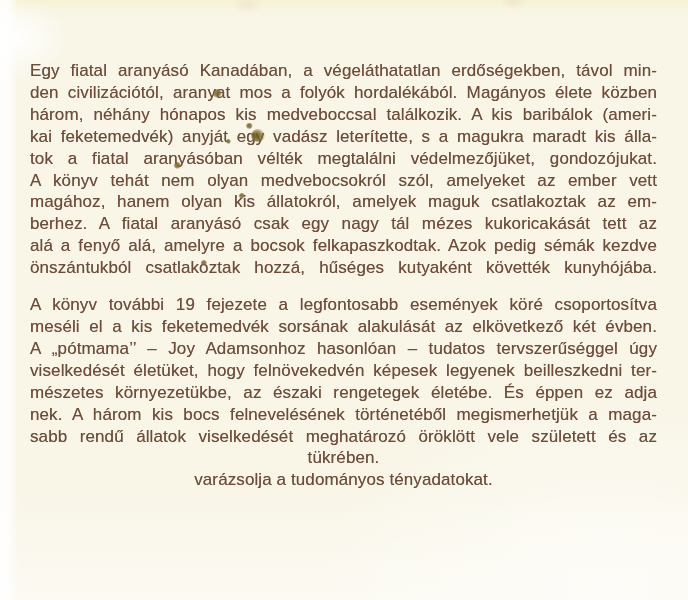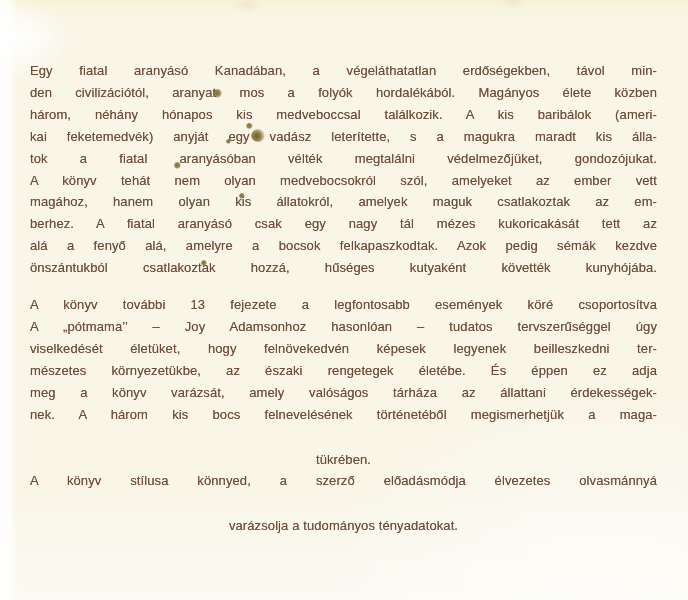--- a/index.html
+++ b/index.html
@@ -21,37 +21,36 @@
       radial-gradient(420px 260px at 88% 96%, rgba(255,255,255,0.55), rgba(255,255,255,0) 70%),
       linear-gradient(180deg, rgba(255,255,255,0) 82%, rgba(255,255,255,0.45) 100%),
       var(--paper, #f9f6e8);
   }
   .text-column {
     position: absolute;
     left: 30px;
     right: 31px;
     top: 60px;
     color: var(--ink, #6f4b3a);
-    font-size: 13px;
+    font-size: 17px;
     line-height: 21.9px;
     letter-spacing: 0.1px;
     text-shadow: 0 0 0.5px rgba(111, 75, 58, 0.65);
   }
   .para { margin: 0; }
   .para + .para.gap { margin-top: 15px; }
   .text-line {
     display: block;
     text-align: justify;
     text-align-last: justify;
     white-space: nowrap;
   }
   .text-line.center {
     text-align: center;
     text-align-last: center;
-    margin-top: 23px;
   }
   .speck {
     position: absolute;
     border-radius: 50%;
     background: radial-gradient(circle at 45% 45%, var(--stain-olive, #7d6a2d) 0%, rgba(125,106,45,0.75) 45%, rgba(125,106,45,0) 75%);
     pointer-events: none;
   }
   .speck.big {
     background:
       radial-gradient(circle at 40% 55%, rgba(104,86,30,0.95) 0%, rgba(125,106,45,0.8) 40%, rgba(140,120,60,0.35) 65%, rgba(140,120,60,0) 80%);
@@ -78,31 +77,31 @@
       <span class="text-line">kai feketemedvék) anyját egy vadász leterítette, s a magukra maradt kis álla-</span>
       <span class="text-line">tok a fiatal aranyásóban vélték megtalálni védelmezőjüket, gondozójukat.</span>
       <span class="text-line">A könyv tehát nem olyan medvebocsokról szól, amelyeket az ember vett</span>
       <span class="text-line">magához, hanem olyan kis állatokról, amelyek maguk csatlakoztak az em-</span>
       <span class="text-line">berhez. A fiatal aranyásó csak egy nagy tál mézes kukoricakását tett az</span>
       <span class="text-line">alá a fenyő alá, amelyre a bocsok felkapaszkodtak. Azok pedig sémák kezdve</span>
       <span class="text-line">önszántukból csatlakoztak hozzá, hűséges kutyaként követték kunyhójába.</span>
     </p>
 
     <p class="para gap">
-      <span class="text-line">A könyv további 13 fejezete a legfontosabb események köré csoportosítva</span>
+      <span class="text-line">A könyv további 19 fejezete a legfontosabb események köré csoportosítva</span>
+      <span class="text-line">meséli el a kis feketemedvék sorsának alakulását az elkövetkező két évben.</span>
       <span class="text-line">A „pótmama’’ – Joy Adamsonhoz hasonlóan – tudatos tervszerűséggel úgy</span>
       <span class="text-line">viselkedését életüket, hogy felnövekedvén képesek legyenek beilleszkedni ter-</span>
       <span class="text-line">mészetes környezetükbe, az északi rengetegek életébe. És éppen ez adja</span>
-      <span class="text-line">meg a könyv varázsát, amely valóságos tárháza az állattani érdekességek-</span>
       <span class="text-line">nek. A három kis bocs felnevelésének történetéből megismerhetjük a maga-</span>
+      <span class="text-line">sabb rendű állatok viselkedését meghatározó öröklött vele született és az</span>
       <span class="text-line center">tükrében.</span>
     </p>
 
     <p class="para">
-      <span class="text-line">A könyv stílusa könnyed, a szerző előadásmódja élvezetes olvasmánnyá</span>
       <span class="text-line center">varázsolja a tudományos tényadatokat.</span>
     </p>
 
   </div>
 
   <div class="speck" style="left:213px; top:89px; width:9px; height:9px;"></div>
   <div class="speck" style="left:246px; top:123px; width:7px; height:6px;"></div>
   <div class="speck big" style="left:251px; top:129px; width:14px; height:13px;"></div>
   <div class="speck" style="left:226px; top:139px; width:5px; height:5px;"></div>
   <div class="speck" style="left:174px; top:162px; width:7px; height:7px;"></div>

